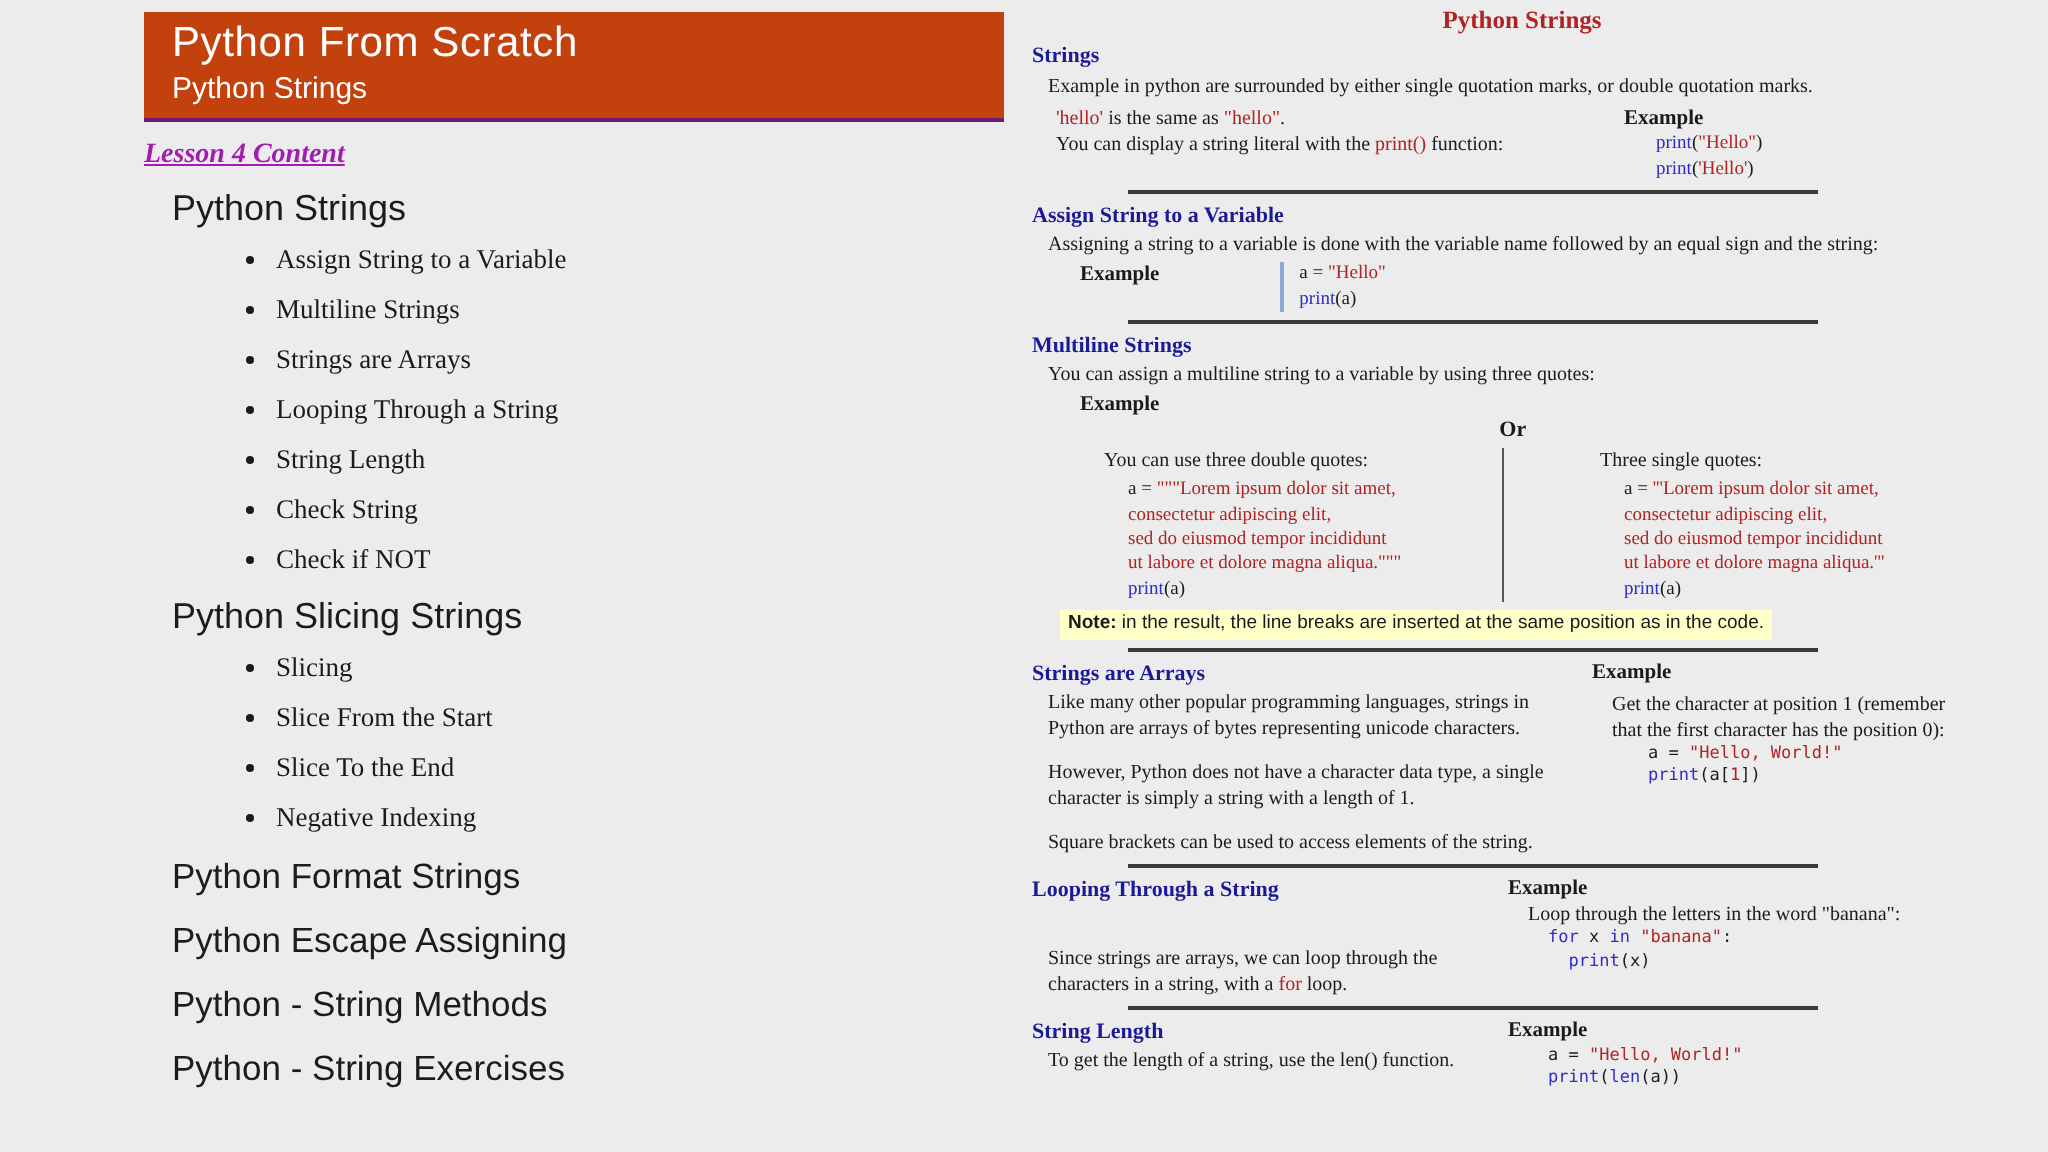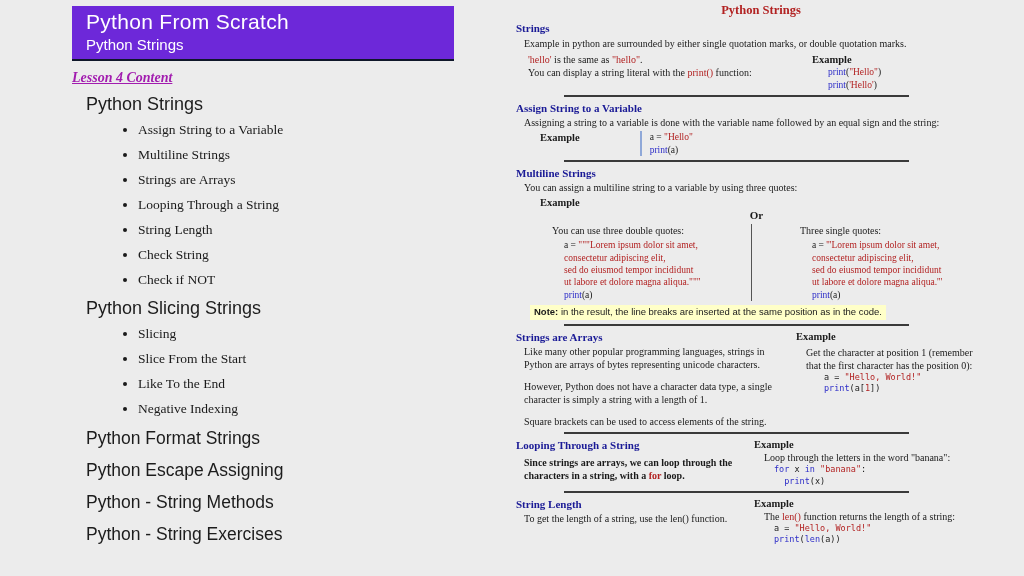--- a/index.html
+++ b/index.html
@@ -1,21 +1,21 @@
 <!DOCTYPE html>
 <html><head>
 <meta charset="utf-8">
 <style>
   * { margin:0; padding:0; box-sizing:border-box; }
   html,body { width:1024px; height:576px; overflow:hidden; }
   body { background:#ececec; font-family:"Liberation Serif", serif; color:#1a1a1a; position:relative; }
 
   
-  .banner { position:absolute; left:72px; top:6px; width:382px; height:55px;
-            background:#6d28d9; border-bottom:2px solid #0f172a; color:#fff;
+  .banner { position:absolute; left:72px; top:6px; width:430px; height:55px;
+            background:#c2410c; border-bottom:2px solid #701a75; color:#fff;
             font-family:"Liberation Sans", sans-serif; padding:4px 0 0 14px; }
   .banner .t1 { font-size:21px; font-weight:400; letter-spacing:.3px; }
   .banner .t2 { font-size:15px; margin-top:2px; }
 
   .lesson { position:absolute; left:72px; top:70px; color:#a21caf; font-weight:bold;
             font-style:italic; text-decoration:underline; font-size:14px; }
 
   .toc { position:absolute; left:86px; top:94px; width:420px; }
   .toc-h { font-family:"Liberation Sans", sans-serif; font-size:18px; color:#1c1c1c; margin-top:10px; }
   .toc ul { list-style:disc; margin:7px 0 4px 52px; font-size:13.5px; }
@@ -92,21 +92,21 @@
     <li>Strings are Arrays</li>
     <li>Looping Through a String</li>
     <li>String Length</li>
     <li>Check String</li>
     <li>Check if NOT</li>
   </ul>
   <div class="toc-h">Python Slicing Strings</div>
   <ul>
     <li>Slicing</li>
     <li>Slice From the Start</li>
-    <li>Like To the End</li>
+    <li>Slice To the End</li>
     <li>Negative Indexing</li>
   </ul>
   <div class="toc-big">Python Format Strings</div>
   <div class="toc-big">Python Escape Assigning</div>
   <div class="toc-big">Python - String Methods</div>
   <div class="toc-big">Python - String Exercises</div>
 </div>
 
 <div class="panel">
 
@@ -192,21 +192,21 @@
       </div>
     </div>
   </div>
 
   <div class="sep"></div>
 
   
   <div class="two-col">
     <div class="tc-left">
       <div class="sec-h">Looping Through a String</div>
-      <div class="para" style="margin-top:4px;font-weight:bold;"><span class="tok-k">Since strings are arrays, we can loop through the characters in a string, with a </span><span class="tok-red">for</span><span class="tok-k"> loop.</span></div>
+      <div class="para" style="margin-top:21px;"><span class="tok-k">Since strings are arrays, we can loop through the characters in a string, with a </span><span class="tok-red">for</span><span class="tok-k"> loop.</span></div>
     </div>
     <div class="tc-right">
       <div class="ex-label">Example</div>
       <div class="tc-cap">Loop through the letters in the word "banana":</div>
       <div class="tc-code">
         <div class="code-line mono"><span class="tok-blue">for</span><span class="tok-k"> x </span><span class="tok-blue">in</span><span class="tok-k"> </span><span class="tok-red">"banana"</span><span class="tok-k">:</span></div>
         <div class="code-line mono"><span class="tok-k">  </span><span class="tok-blue">print</span><span class="tok-k">(x)</span></div>
       </div>
     </div>
   </div>
@@ -214,21 +214,20 @@
   <div class="sep"></div>
 
   
   <div class="two-col">
     <div class="tc-left">
       <div class="sec-h">String Length</div>
       <div class="para">To get the length of a string, use the len() function.</div>
     </div>
     <div class="tc-right">
       <div class="ex-label">Example</div>
-      <div class="tc-cap"><span class="tok-k">The </span><span class="tok-red">len()</span><span class="tok-k"> function returns the length of a string:</span></div>
       <div class="tc-code">
         <div class="code-line mono"><span class="tok-k">a = </span><span class="tok-red">"Hello, World!"</span></div>
         <div class="code-line mono"><span class="tok-blue">print</span><span class="tok-k">(</span><span class="tok-blue">len</span><span class="tok-k">(a))</span></div>
       </div>
     </div>
   </div>
 
 </div>
 
 </body></html>

